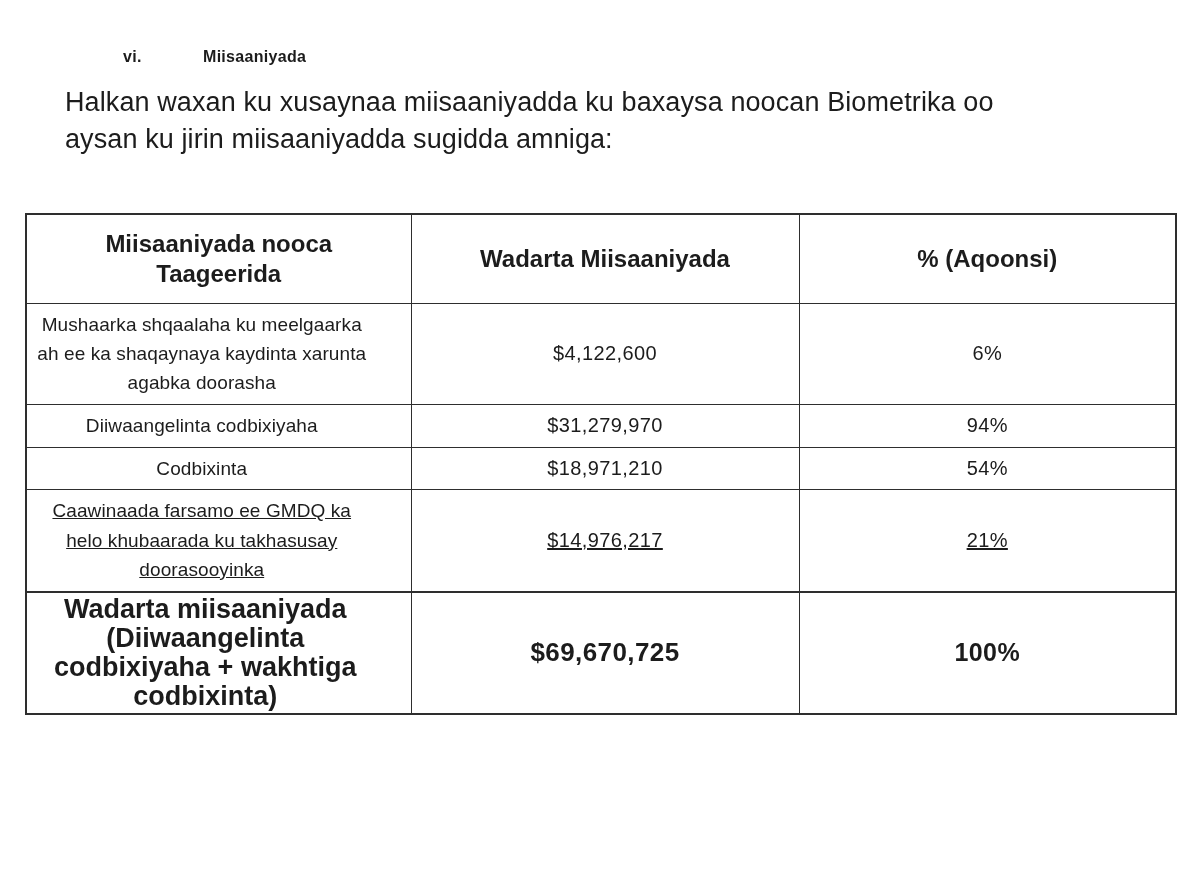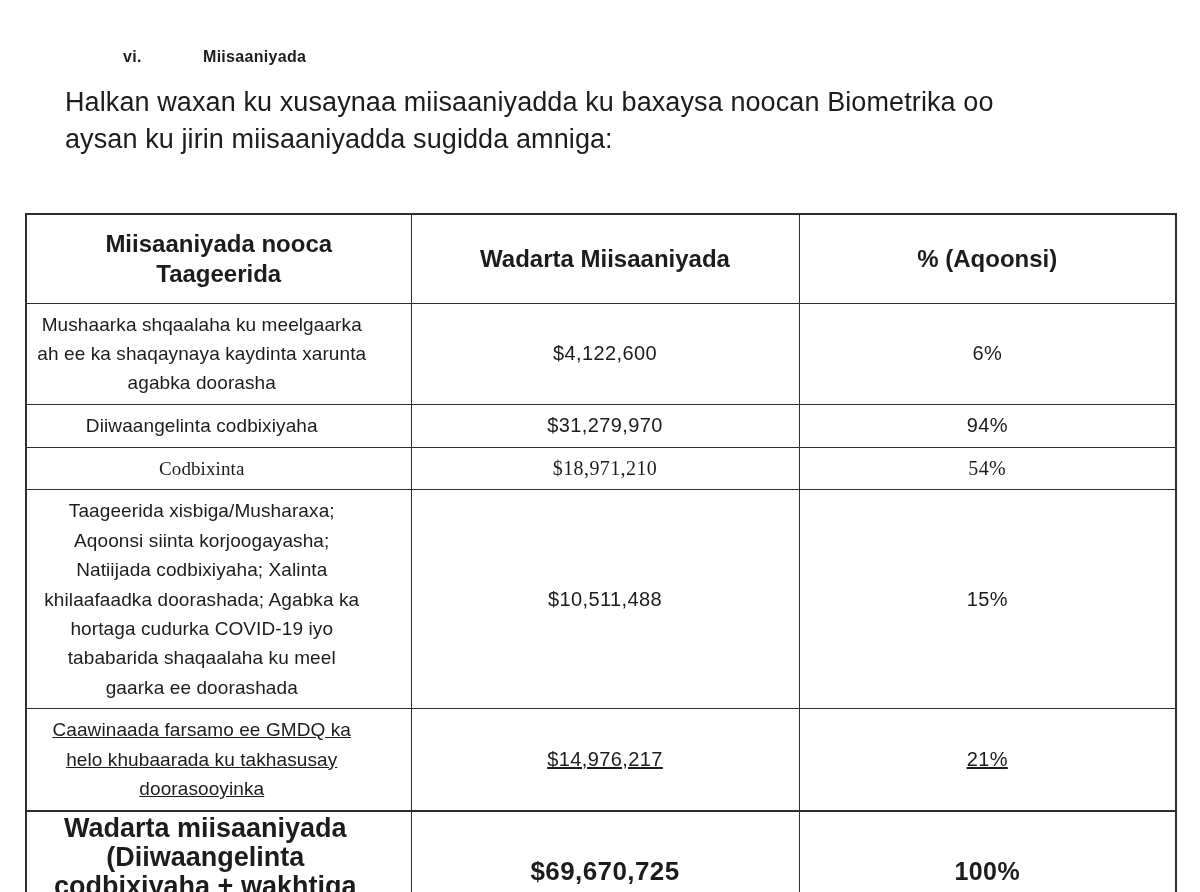--- a/index.html
+++ b/index.html
@@ -66,21 +66,21 @@
     letter-spacing: 0.1px;
   }
   td.amount, td.pct {
     font-size: 20px;
     text-align: center;
     padding: 0 8px;
     letter-spacing: 0.4px;
   }
   tr.r1 { height: 95px; }
   tr.r2 { height: 43px; }
-  tr.r3 { height: 37px; font-family: Liberation Serif, serif; }
+  tr.r3 { height: 37px; }
   tr.r4 { height: 194px; }
   tr.r5 { height: 82px; text-decoration: underline; }
   tr.total { height: 114px; }
   tr.total td { border-top-width: 2.5px; }
   tr.total td.cat {
     font-size: 27px;
     font-weight: bold;
     line-height: 1.08;
     padding: 2px 30px 2px 3px;
     letter-spacing: 0px;
@@ -128,25 +128,20 @@
       <tr class="r2">
         <td class="cat">Diiwaangelinta codbixiyaha</td>
         <td class="amount">$31,279,970</td>
         <td class="pct">94%</td>
       </tr>
       <tr class="r3">
         <td class="cat">Codbixinta</td>
         <td class="amount">$18,971,210</td>
         <td class="pct">54%</td>
       </tr>
-      <tr class="r4">
-        <td class="cat">Taageerida xisbiga/Musharaxa; Aqoonsi siinta korjoogayasha; Natiijada codbixiyaha; Xalinta khilaafaadka doorashada; Agabka ka hortaga cudurka COVID-19 iyo tababarida shaqaalaha ku meel gaarka ee doorashada</td>
-        <td class="amount">$10,511,488</td>
-        <td class="pct">15%</td>
-      </tr>
       <tr class="r5">
         <td class="cat">Caawinaada farsamo ee GMDQ ka helo khubaarada ku takhasusay doorasooyinka</td>
         <td class="amount">$14,976,217</td>
         <td class="pct">21%</td>
       </tr>
       <tr class="total">
         <td class="cat">Wadarta miisaaniyada (Diiwaangelinta codbixiyaha + wakhtiga codbixinta)</td>
         <td class="amount">$69,670,725</td>
         <td class="pct">100%</td>
       </tr>

